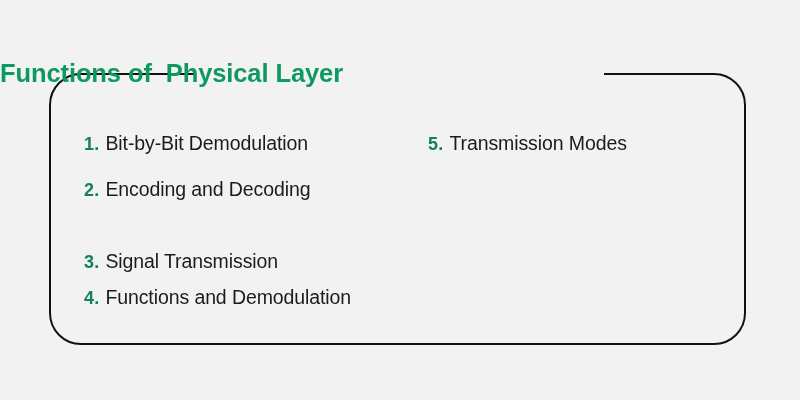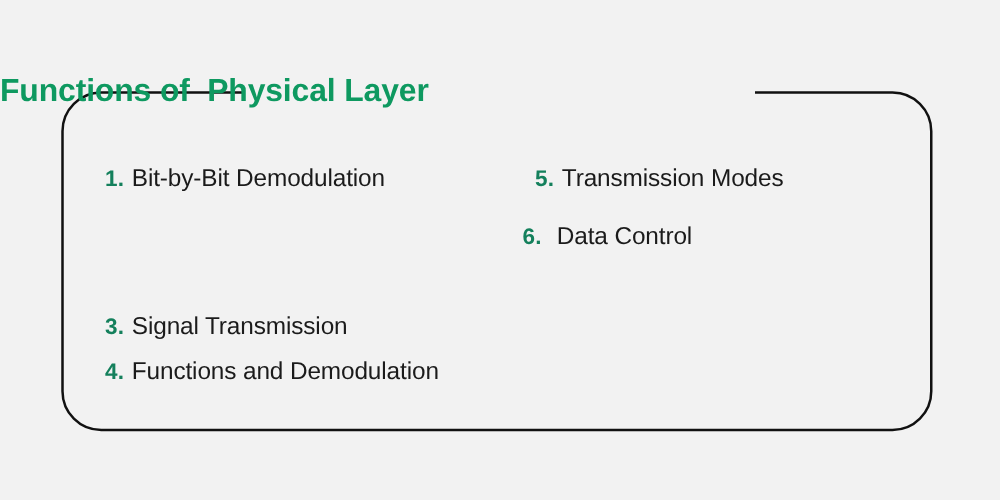--- a/index.html
+++ b/index.html
@@ -104,30 +104,30 @@
 <div id="title-notch"></div>
 
 <div id="title">Functions of  Physical Layer</div>
 
 <div id="list-area">
 
   <div class="list-item" id="item-1">
     <span class="item-num">1.</span><span class="gap-sm"></span><span class="item-text">Bit-by-Bit Demodulation</span>
   </div>
 
+  <div class="list-item" id="item-2">
+    <span class="item-num">2.</span><span class="gap-sm"></span><span class="item-text">Encoding and Decoding</span>
+  </div>
 
   <div class="list-item" id="item-3">
     <span class="item-num">3.</span><span class="gap-sm"></span><span class="item-text">Signal Transmission</span>
   </div>
 
   <div class="list-item" id="item-4">
     <span class="item-num">4.</span><span class="gap-sm"></span><span class="item-text">Functions and Demodulation</span>
   </div>
 
   <div class="list-item" id="item-5">
     <span class="item-num">5.</span><span class="gap-sm"></span><span class="item-text">Transmission Modes</span>
   </div>
 
-  <div class="list-item" id="item-6">
-    <span class="item-num">6.</span><span class="gap-lg"></span><span class="item-text">Data Control</span>
-  </div>
 
 </div>
 
 </body></html>

